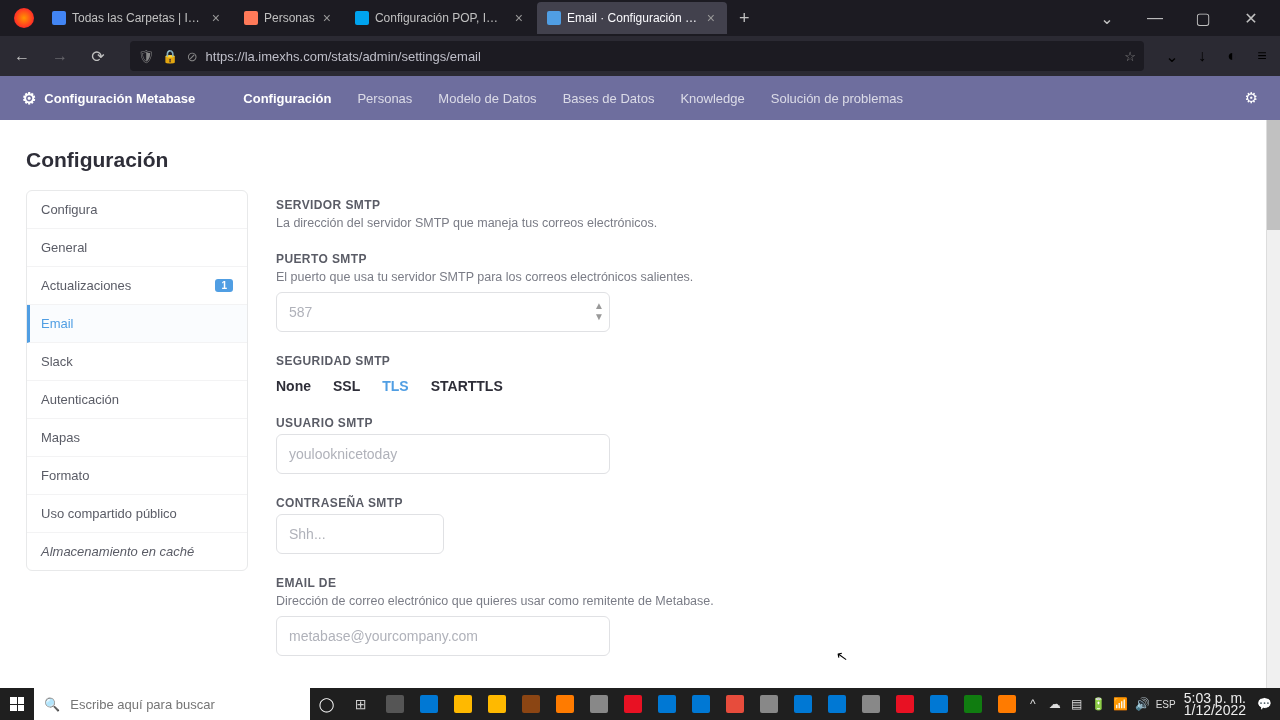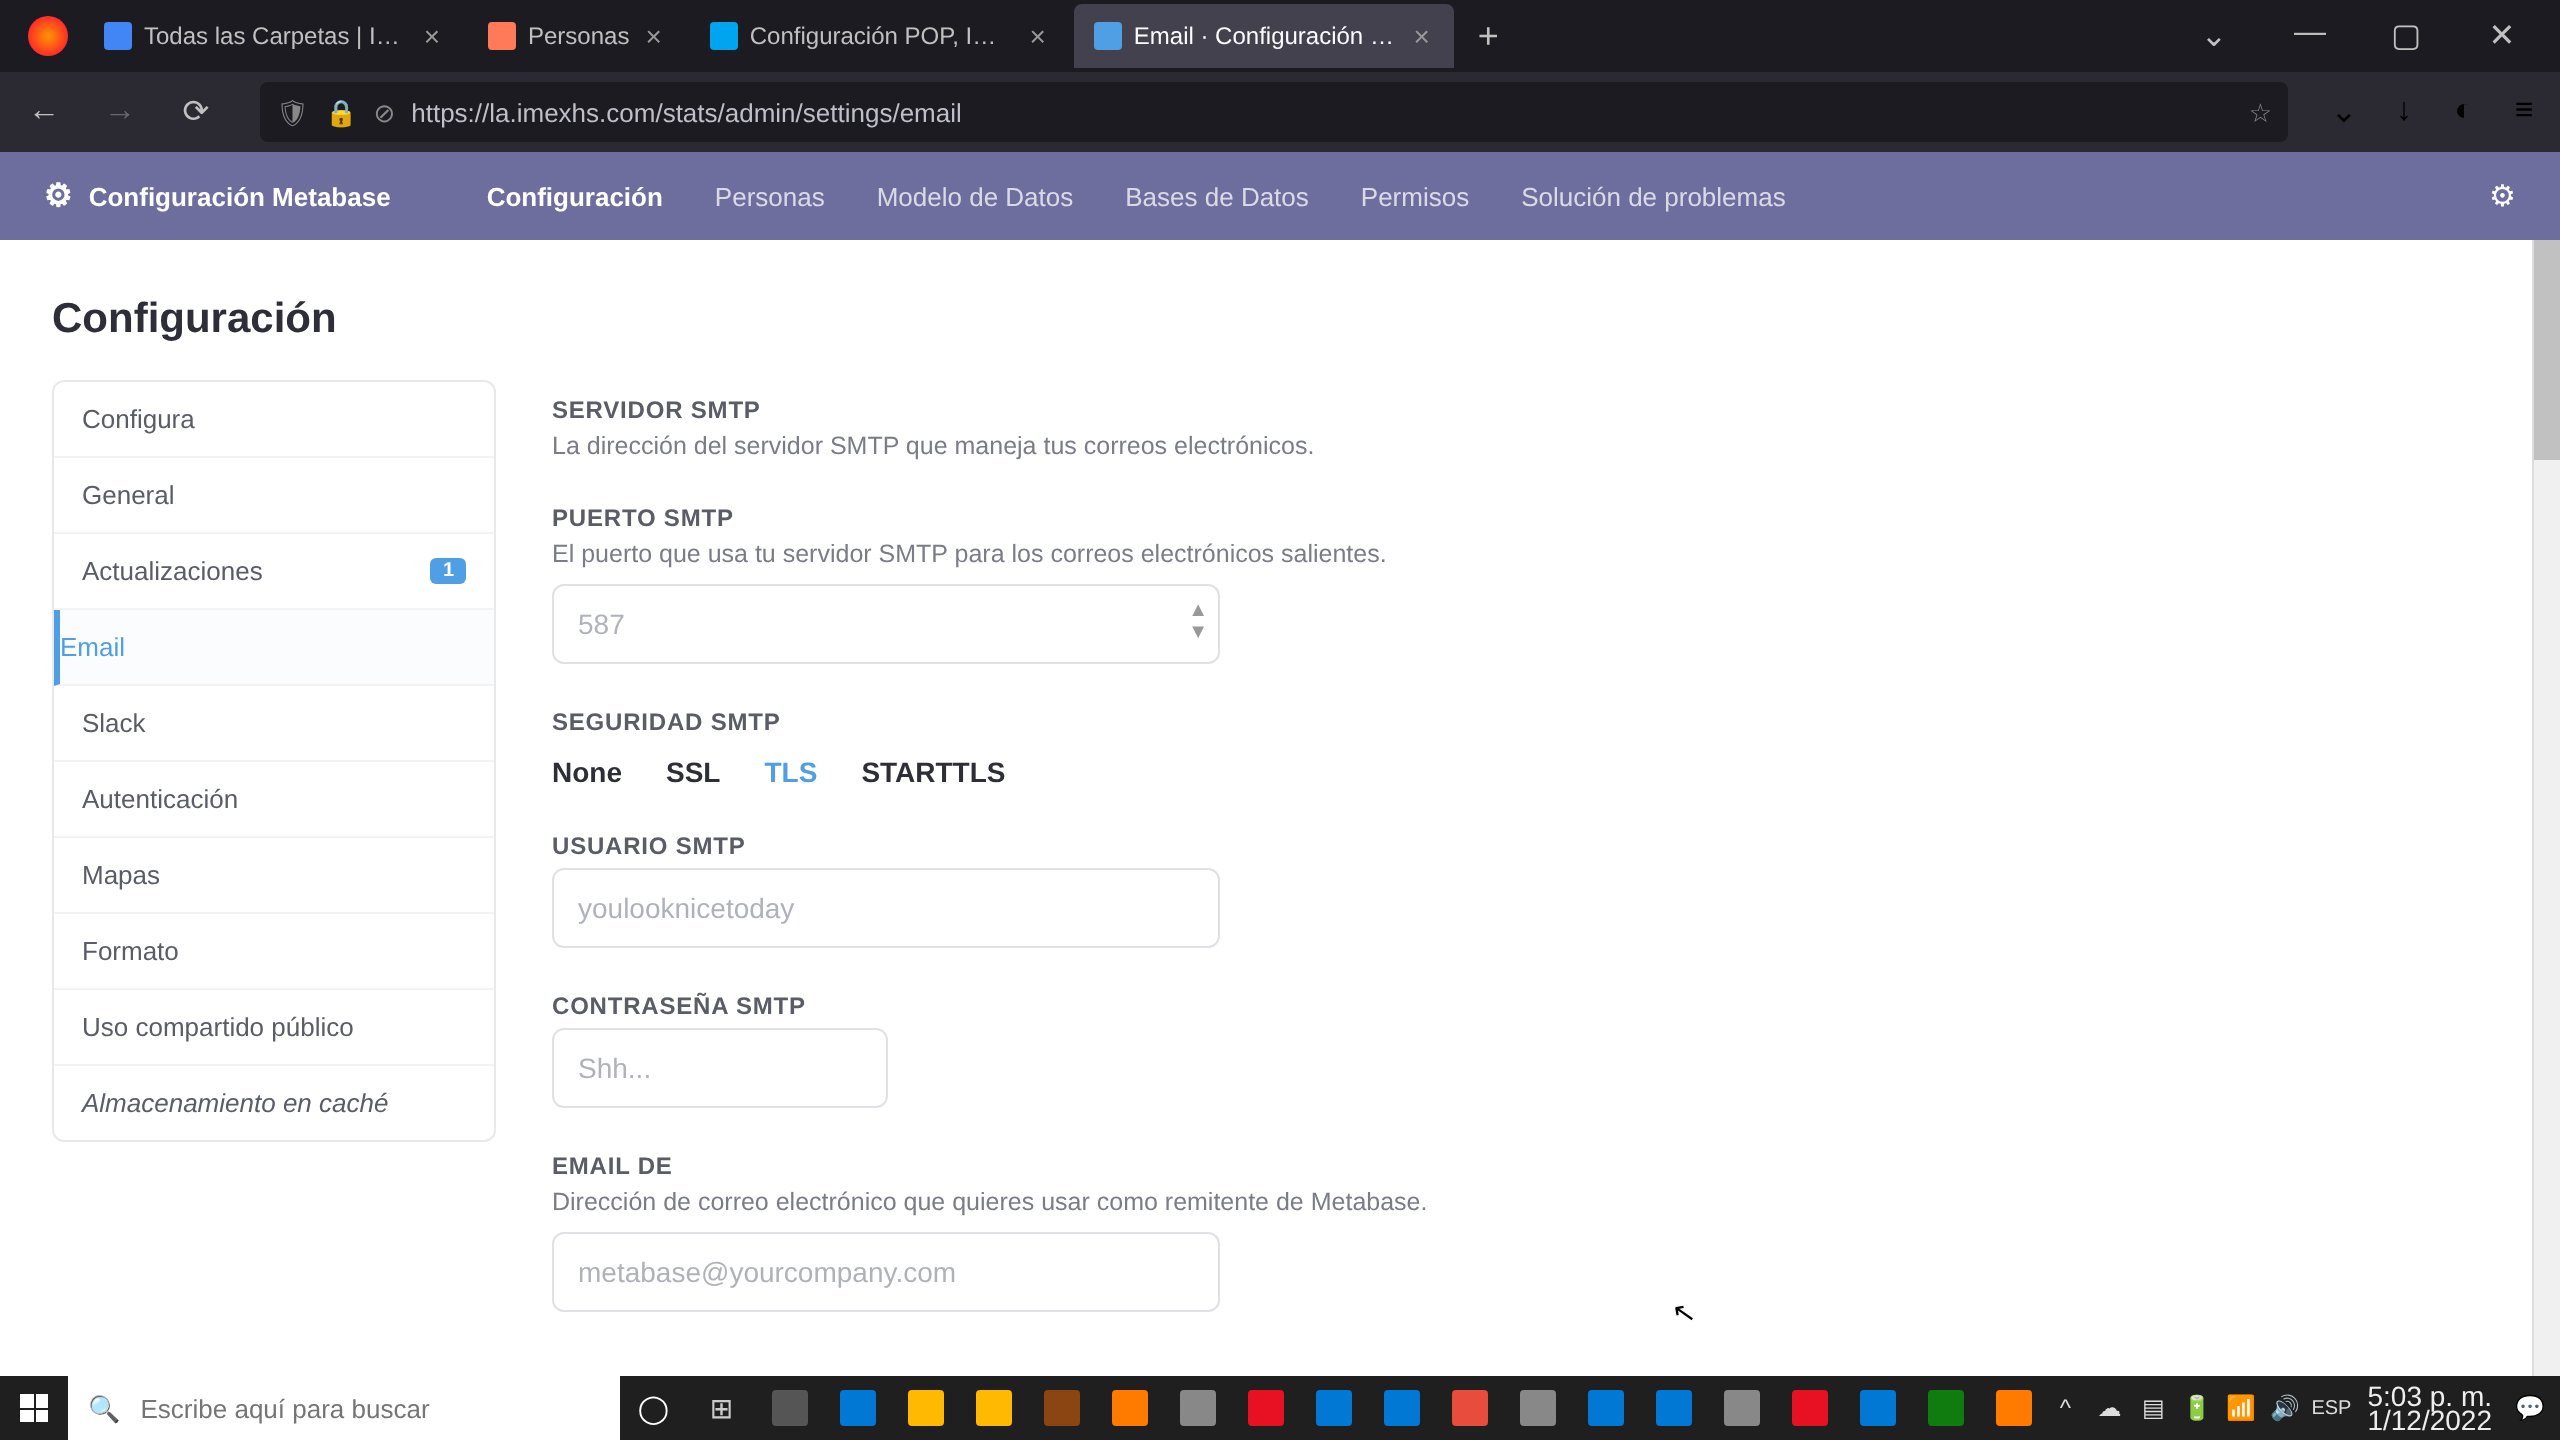--- a/index.html
+++ b/index.html
@@ -37,21 +37,21 @@
 
 .content { display: flex; height: 574px; position: relative; }
 .vscroll { position: absolute; right: 0; top: 0; width: 14px; height: 100%; background: #f0f0f0; border-left: 1px solid #ddd; }
 .vscroll-thumb { width: 100%; height: 110px; background: #c1c1c1; }
 
 .page-title { position: absolute; top: 28px; left: 26px; font-size: 21px; font-weight: 700; color: #2e2e38; }
 
 .sidebar { width: 222px; margin-top: 70px; margin-left: 26px; border: 1px solid #e8e9ea; border-radius: 6px; background: #fff; height: fit-content; }
 .side-item { padding: 11px 14px; font-size: 13px; color: #5a5c66; cursor: pointer; border-bottom: 1px solid #f3f3f4; display: flex; align-items: center; justify-content: space-between; }
 .side-item:last-child { border-bottom: none; font-style: italic; }
-.side-item.sel { color: #509ee3; border-left: 3px solid #509ee3; padding-left: 0; background: #fafcfe; }
+.side-item.sel { color: #509ee3; border-left: 3px solid #509ee3; padding-left: 11px; background: #fafcfe; }
 .badge { background: #509ee3; color: #fff; font-size: 10px; padding: 1px 6px; border-radius: 3px; font-weight: 700; }
 
 .form-area { margin-left: 28px; margin-top: 78px; width: 640px; }
 .fgroup { margin-bottom: 22px; }
 .flabel { font-size: 12px; font-weight: 700; color: #5a5c66; letter-spacing: 0.4px; text-transform: uppercase; margin-bottom: 4px; }
 .fdesc { font-size: 12.5px; color: #7a7c86; margin-bottom: 8px; }
 .finput { width: 334px; height: 40px; border: 1px solid #e0e1e4; border-radius: 6px; padding: 0 12px; font-size: 14px; color: #333; }
 .finput::placeholder { color: #b0b2ba; }
 .finput.num { position: relative; }
 .numwrap { position: relative; width: 334px; }
@@ -133,21 +133,21 @@
 <div class="app-nav">
   <div class="app-logo">
     <span class="gear-logo">⚙</span>
     <span>Configuración Metabase</span>
   </div>
   <div class="nav-items">
     <span class="nav-item active">Configuración</span>
     <span class="nav-item">Personas</span>
     <span class="nav-item">Modelo de Datos</span>
     <span class="nav-item">Bases de Datos</span>
-    <span class="nav-item">Permisos</span>
+    <span class="nav-item">Knowledge</span>
     <span class="nav-item">Solución de problemas</span>
   </div>
   <span class="nav-gear">⚙</span>
 </div>
 
 <div class="content">
   <div class="page-title">Configuración</div>
 
   <div class="sidebar">
     <div class="side-item">

